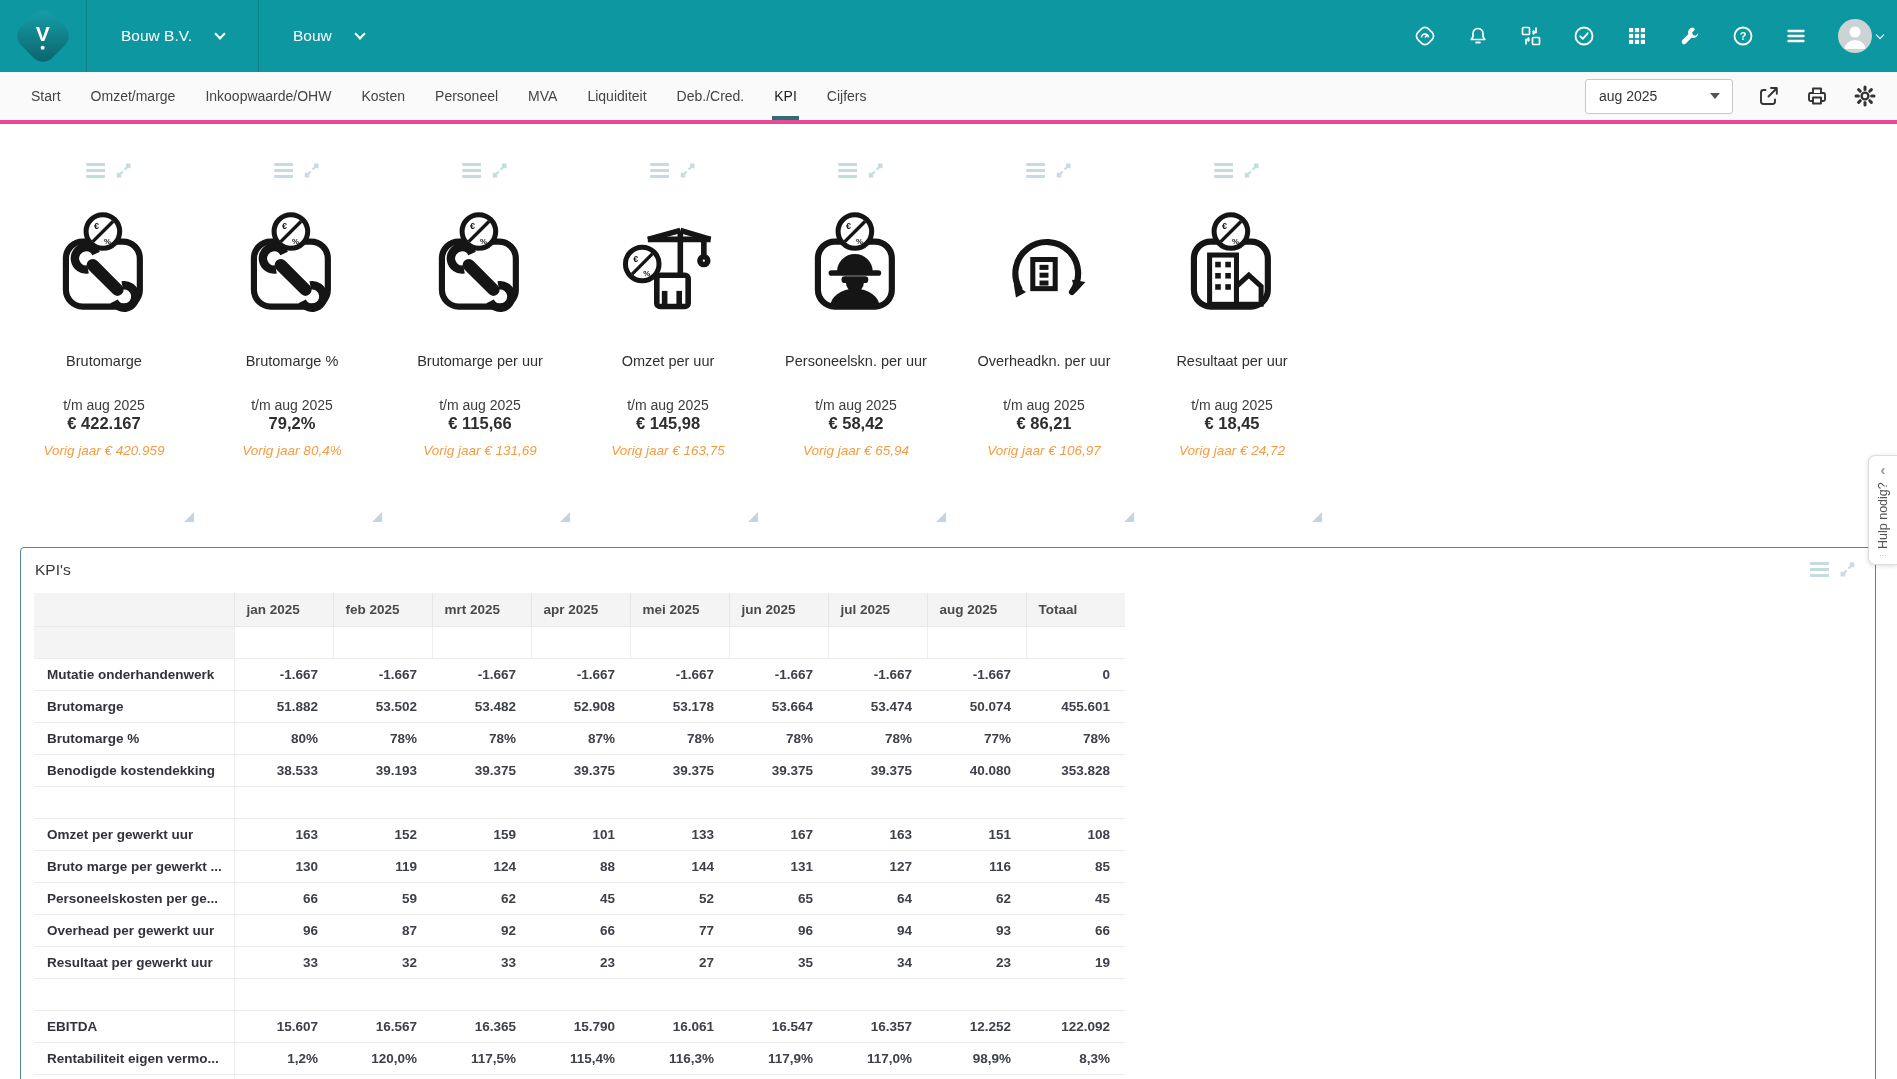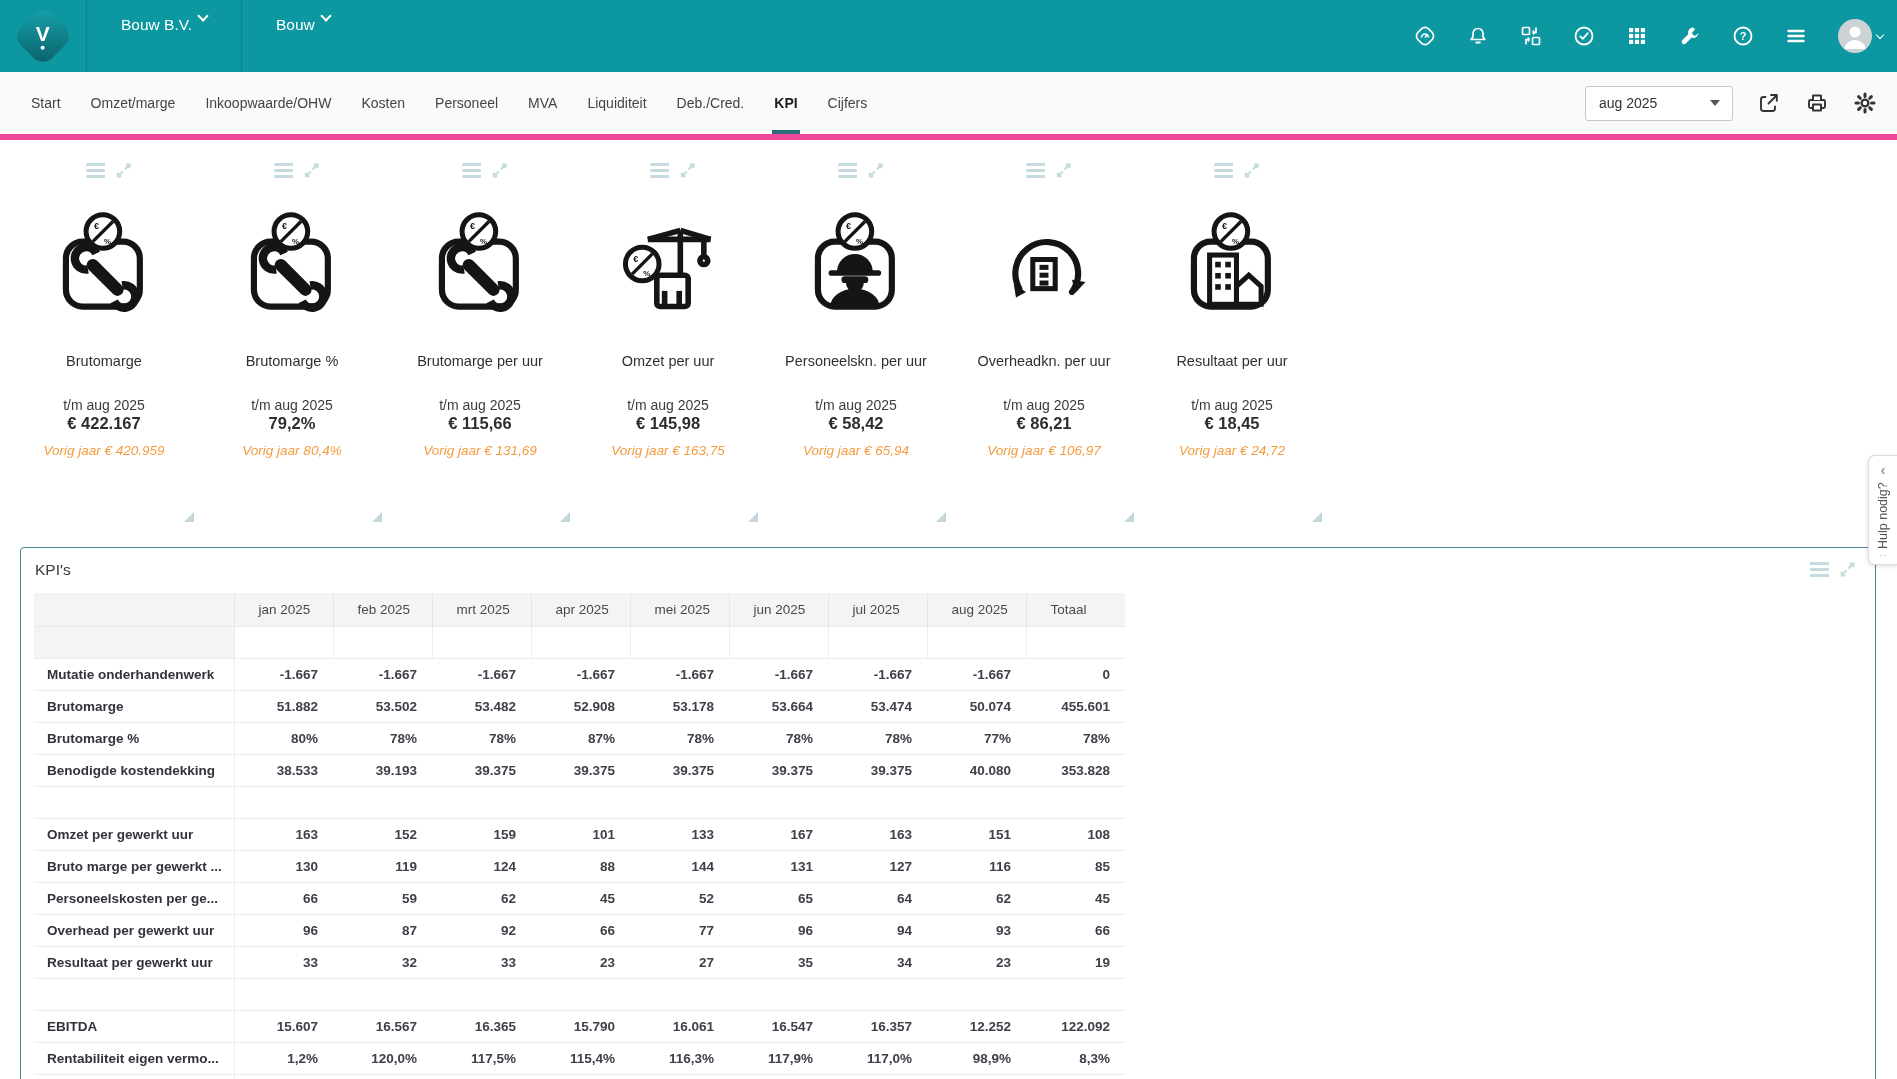--- a/index.html
+++ b/index.html
@@ -9,37 +9,37 @@
 
   
   .topbar { position:absolute; top:0; left:0; width:100%; height:72px;
     background:#0d97a1; display:flex; align-items:stretch; }
   .logo-box { width:86px; display:flex; align-items:center; justify-content:center; }
   .logo-diamond { width:44px; height:44px; border-radius:13px; transform:rotate(45deg);
     background:linear-gradient(135deg,#16a4ad,#0b5f68); display:flex; align-items:center; justify-content:center; }
   .logo-v { transform:rotate(-45deg); color:#fff; font-weight:bold; font-size:21px; line-height:1; text-align:center; }
   .logo-v .dot { display:block; width:4px; height:4px; background:#fff; border-radius:50%; margin:2px auto 0; }
   .top-sep { width:1px; background:rgba(0,0,0,0.14); }
-  .top-dd { display:flex; align-items:flex-start; gap:7px; padding:16px 34px; color:#fff;
+  .top-dd { display:flex; align-items:center; gap:24px; padding:0 34px; color:#fff;
     font-size:15.5px; cursor:pointer; }
   .chev { width:8px; height:8px; border-right:2px solid #fff; border-bottom:2px solid #fff;
     transform:rotate(45deg); margin-top:-4px; }
   .top-spacer { flex:1; }
   .top-icons { display:flex; align-items:center; gap:29px; padding-right:14px; }
   .tico { width:24px; height:24px; display:block; cursor:pointer; }
   .avatar-wrap { display:flex; align-items:center; gap:4px; cursor:pointer; }
   .chev-s { width:6px; height:6px; border-right:1.6px solid #fff; border-bottom:1.6px solid #fff; transform:rotate(45deg); margin-top:-2px;}
 
   
-  .tabbar { position:absolute; top:72px; left:0; width:100%; height:68px; background:#fafafa;
-    border-bottom:6px solid #ec4899; display:flex; align-items:center; padding:0 20px 0 16px; }
+  .tabbar { position:absolute; top:72px; left:0; width:100%; height:52px; background:#fafafa;
+    border-bottom:4px solid #ec4899; display:flex; align-items:center; padding:0 20px 0 16px; }
   .tabs { display:flex; align-items:stretch; height:100%; }
   .tab { display:flex; align-items:center; padding:0 15px; font-size:14px; color:#444;
     cursor:pointer; position:relative; }
-  .tab.active { font-weight:bold; color:#1c1c1c; }
+  .tab.active { font-weight:normal; color:#1c1c1c; }
   .tab.active::after { content:""; position:absolute; left:13px; right:13px; bottom:0; height:4px; background:#2c6e78; }
   .tab-spacer { flex:1; }
   .tab-right { display:flex; align-items:center; gap:24px; }
   .period-select { width:148px; height:35px; background:#fff; border:1px solid #c7c7c7; border-radius:3px;
     display:flex; align-items:center; justify-content:space-between; padding:0 12px 0 13px; font-size:14px; color:#333; cursor:pointer; }
   .caret-down { width:0; height:0; border-left:5px solid transparent; border-right:5px solid transparent; border-top:6px solid #555; }
   .tb-ico { width:24px; height:24px; cursor:pointer; display:block; }
 
   
   #cards { position:absolute; top:140px; left:10px; display:flex; }
@@ -57,22 +57,22 @@
 
   
   .table-widget { position:absolute; top:547px; left:20px; width:1856px; height:545px;
     background:#fff; border:1px solid #4a8a93; border-radius:4px; overflow:hidden; }
   .tw-head { position:relative; height:45px; }
   .tw-title { position:absolute; left:14px; top:13px; font-size:15.5px; color:#3a3a3a; }
   .tw-controls { position:absolute; right:18px; top:13px; display:flex; gap:9px; }
   .kgrid { margin-left:13px; border-collapse:collapse; table-layout:fixed; }
   .kgrid col.c-label { width:200px; }
   .kgrid col.c-m { width:99px; }
-  .kgrid th { height:33px; background:#f4f4f4; font-weight:normal; font-size:13.5px; color:#4a4a4a;
-    text-align:left; padding-left:24px; border-left:1px solid #e6e6e6; border-bottom:1px solid #e9e9e9; }
+  .kgrid th { height:33px; background:#f4f4f4; font-weight:bold; font-size:13.5px; color:#4a4a4a;
+    text-align:left; padding-left:12px; border-left:1px solid #e6e6e6; border-bottom:1px solid #e9e9e9; }
   .kgrid th:first-child { border-left:none; }
   .kgrid tr.headblank td { height:32px; border-left:1px solid #eee; border-bottom:1px solid #ececec; }
   .kgrid tr.headblank td:first-child { background:#f4f4f4; border-left:none; }
   .kgrid td { height:32px; font-size:13.5px; }
   .kgrid tr.datarow td, .kgrid tr.blankrow td { border-bottom:1px solid #ececec; }
   .kgrid tr.datarow td:first-child, .kgrid tr.blankrow td:first-child { border-right:1px solid #eee; }
   .td-label { font-weight:bold; color:#32333b; padding-left:13px; white-space:nowrap; overflow:hidden; }
   .td-num { font-weight:bold; color:#3e404a; text-align:right; padding-right:15px; white-space:nowrap; }
 
   

